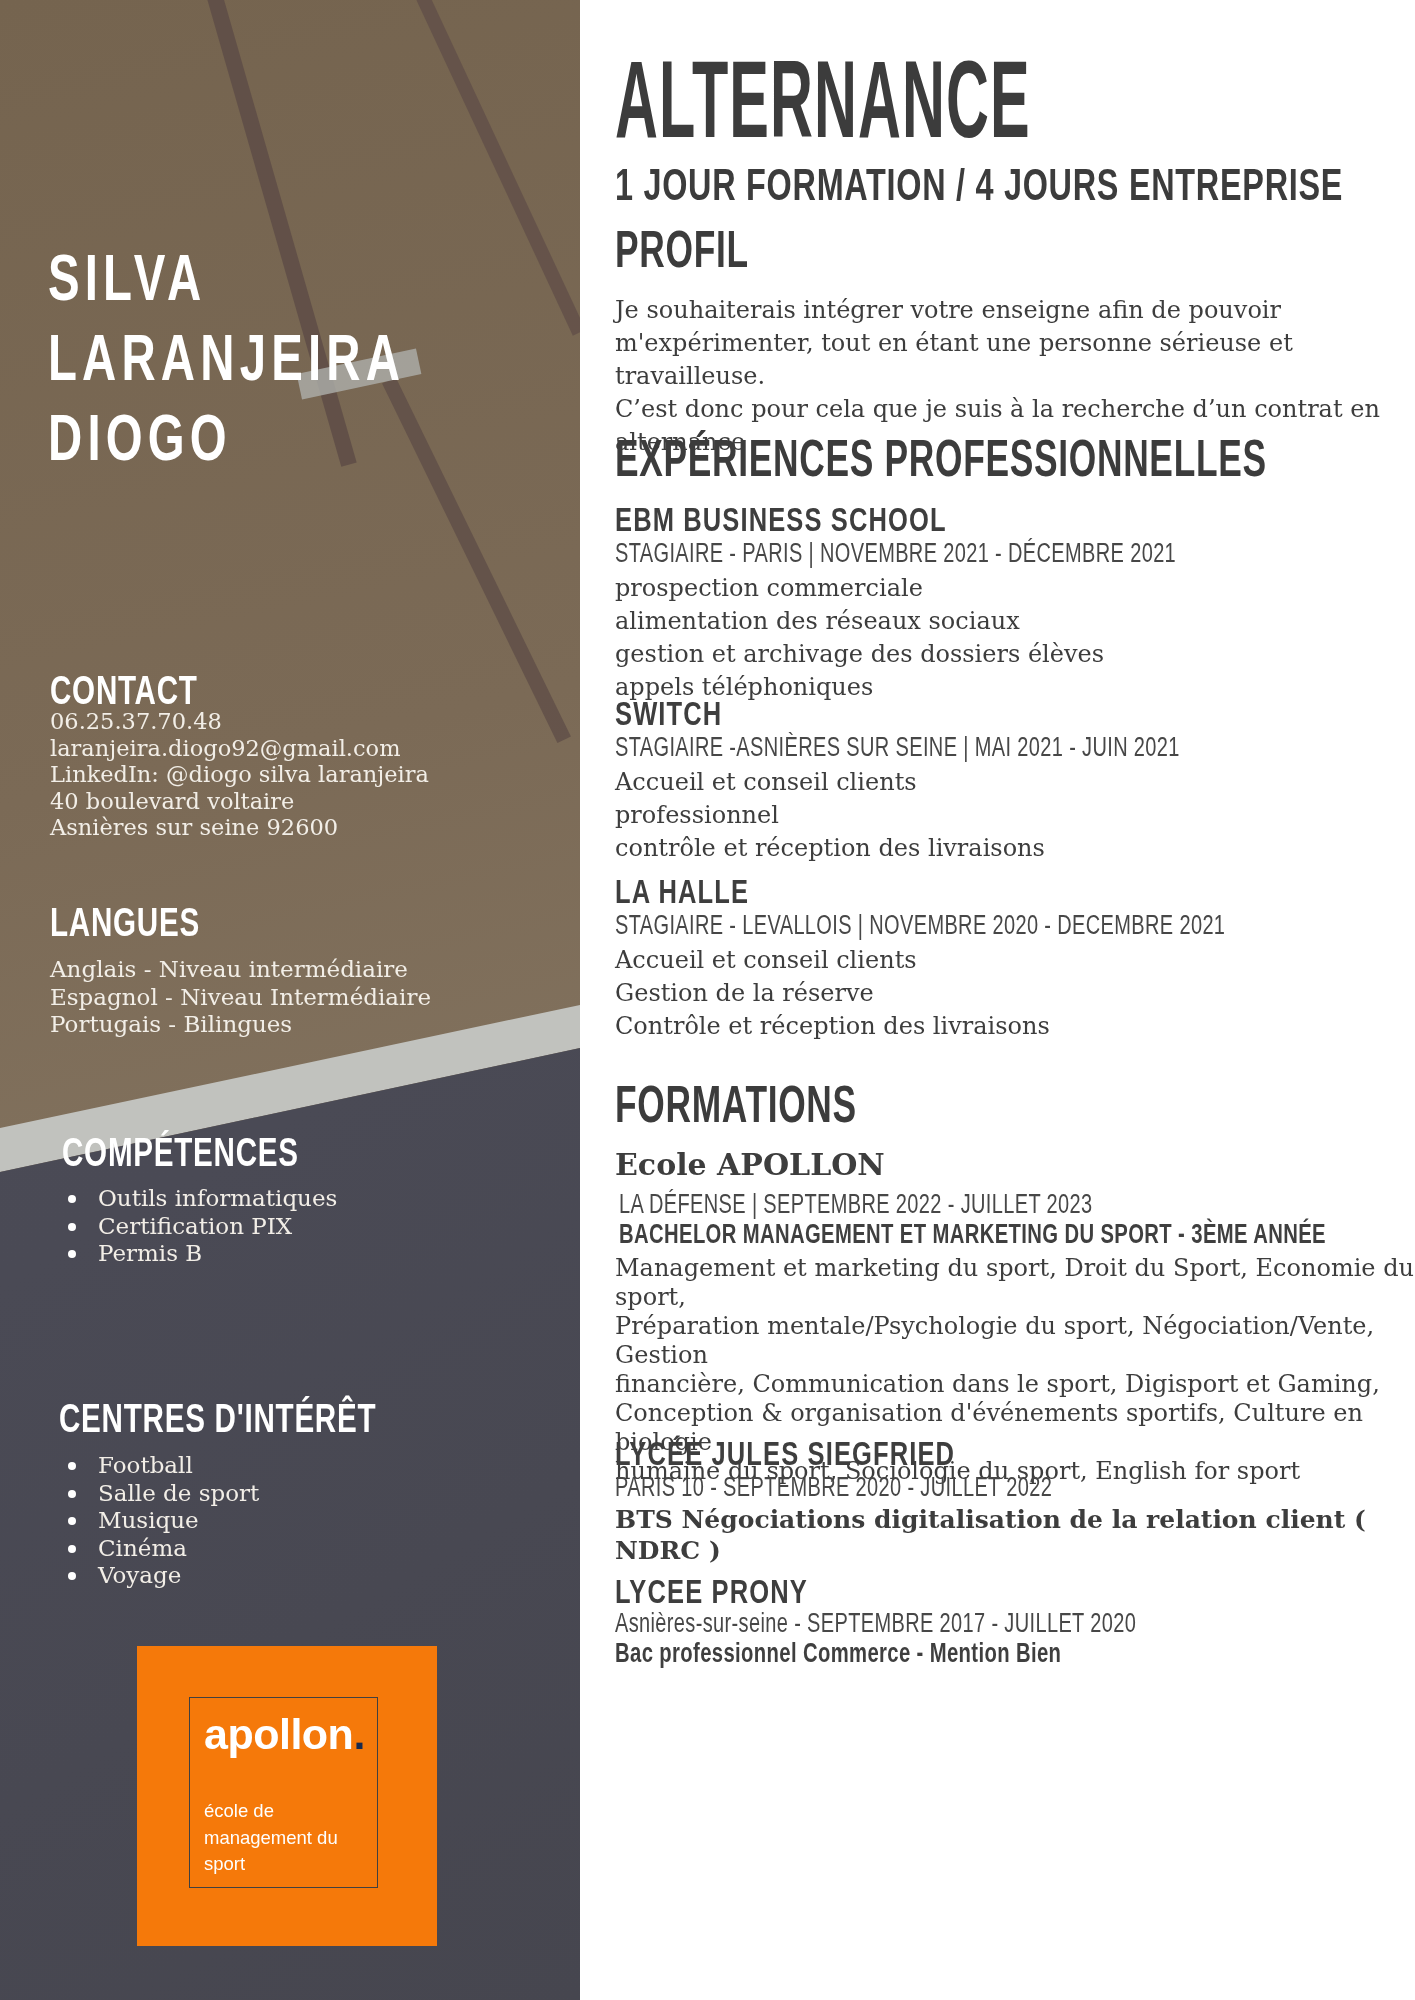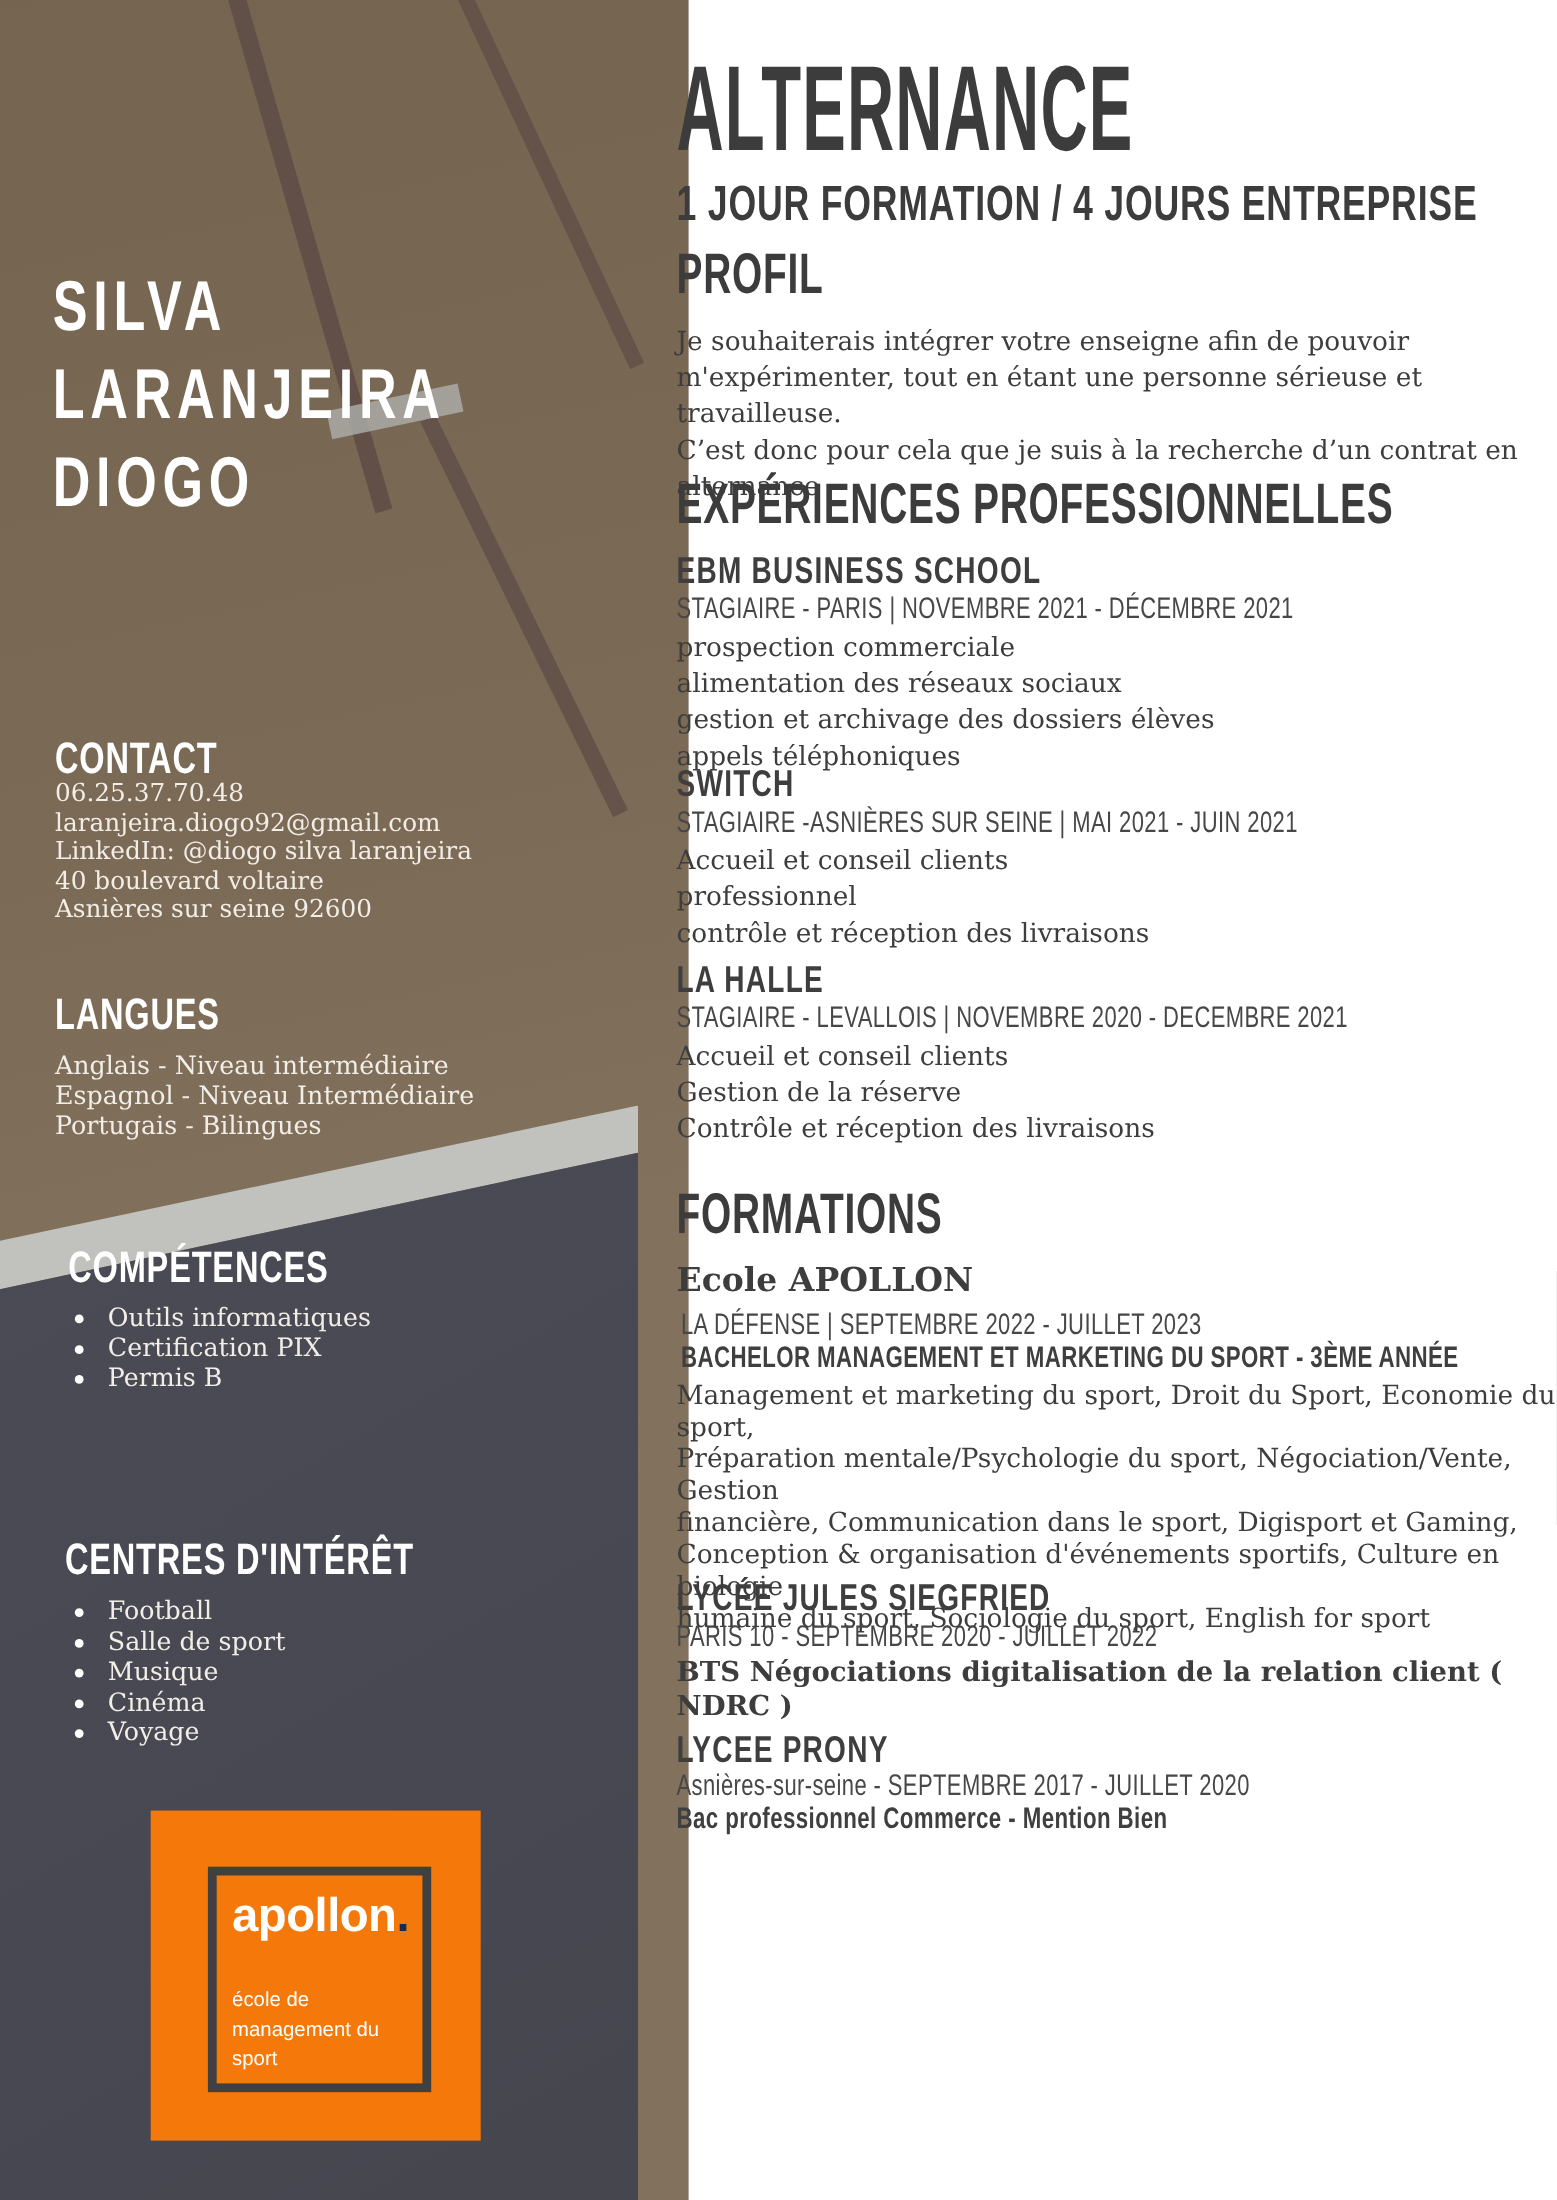--- a/index.html
+++ b/index.html
@@ -3,39 +3,39 @@
 <meta charset="utf-8">
 <style>
   html,body{margin:0;padding:0;background:#e8e8e8;}
   .page{position:relative;width:1415px;height:2000px;margin:0 auto;background:#ffffff;
         font-family:"Liberation Sans",sans-serif;overflow:hidden;}
   .abs{position:absolute;}
   .cond{transform-origin:left top;white-space:nowrap;}
 
   
   .sidebar{position:absolute;left:0;top:0;width:580px;height:2000px;
-           background:linear-gradient(168deg,#75644f 0%,var(--sidebar-brown,#7b6a56) 38%,#81715d 58%);overflow:hidden;padding-left:46px;}
+           background:linear-gradient(168deg,#75644f 0%,var(--sidebar-brown,#7b6a56) 38%,#81715d 58%);overflow:hidden;}
   .court-line{position:absolute;background:#5e4c47;opacity:.85;}
   .court-patch{position:absolute;background:#aeafab;opacity:.8;}
   .court-stripe{position:absolute;left:0;top:0;width:580px;height:2000px;
                 background:#c1c2be;clip-path:polygon(0 1128px,580px 1005px,580px 1048px,0 1172px);}
   .navy-zone{position:absolute;left:0;top:0;width:580px;height:2000px;
              background:linear-gradient(150deg,#4c4c58 0%,var(--sidebar-navy,#4a4a55) 55%,#46464f 100%);
              clip-path:polygon(0 1172px,580px 1048px,580px 2000px,0 2000px);}
   .sb-name{font-size:64px;line-height:80px;font-weight:700;letter-spacing:7px;color:#ffffff;transform:scaleX(.74);}
   .sb-subtitle{font-family:"DejaVu Serif",serif;font-size:29px;line-height:36px;letter-spacing:2px;color:#f3efe8;}
   .sb-h{font-size:40px;line-height:40px;font-weight:700;letter-spacing:1px;color:#ffffff;transform:scaleX(.74);}
   .sb-body{font-family:"DejaVu Serif",serif;font-size:22.5px;line-height:26.5px;color:#f2eee7;}
   .sb-list{font-family:"DejaVu Serif",serif;font-size:23px;line-height:27.5px;color:#f2eee7;}
   .sb-li{display:flex;align-items:flex-start;}
   .dot{width:8px;height:8px;border-radius:50%;background:#ffffff;margin:10px 22px 0 0;flex:0 0 auto;}
 
   
   .logo{position:absolute;left:137px;top:1646px;width:300px;height:300px;background:var(--accent-orange,#f5790a);}
-  .logo-inner{position:absolute;left:52px;top:51px;width:187px;height:189px;border:8px solid #404040;}
+  .logo-inner{position:absolute;left:52px;top:51px;width:187px;height:189px;border:1px solid #404040;}
   .logo-brand{position:absolute;left:14px;top:12px;font-size:43px;line-height:48px;font-weight:700;color:#ffffff;letter-spacing:-.5px;white-space:nowrap;}
   .logo-dot{color:var(--logo-dot-navy,#182a4e);}
   .logo-tag{position:absolute;left:14px;top:100px;font-size:18.5px;line-height:26.5px;font-weight:400;color:#ffffff;}
 
   
   .main{position:absolute;left:615px;top:0;width:800px;height:2000px;}
   .title{font-size:110px;line-height:110px;font-weight:700;letter-spacing:2px;color:var(--text-dark,#3c3c3c);transform:scaleX(.54);}
   .subtitle{font-size:45px;line-height:45px;font-weight:700;letter-spacing:1px;color:var(--text-dark,#3c3c3c);transform:scaleX(.72);}
   .h-section{font-size:52px;line-height:52px;font-weight:700;letter-spacing:1px;color:var(--text-dark,#3c3c3c);transform:scaleX(.68);}
   .h-entry{font-size:34px;line-height:34px;font-weight:700;letter-spacing:1.5px;color:#3e3e3e;transform:scaleX(.75);}

